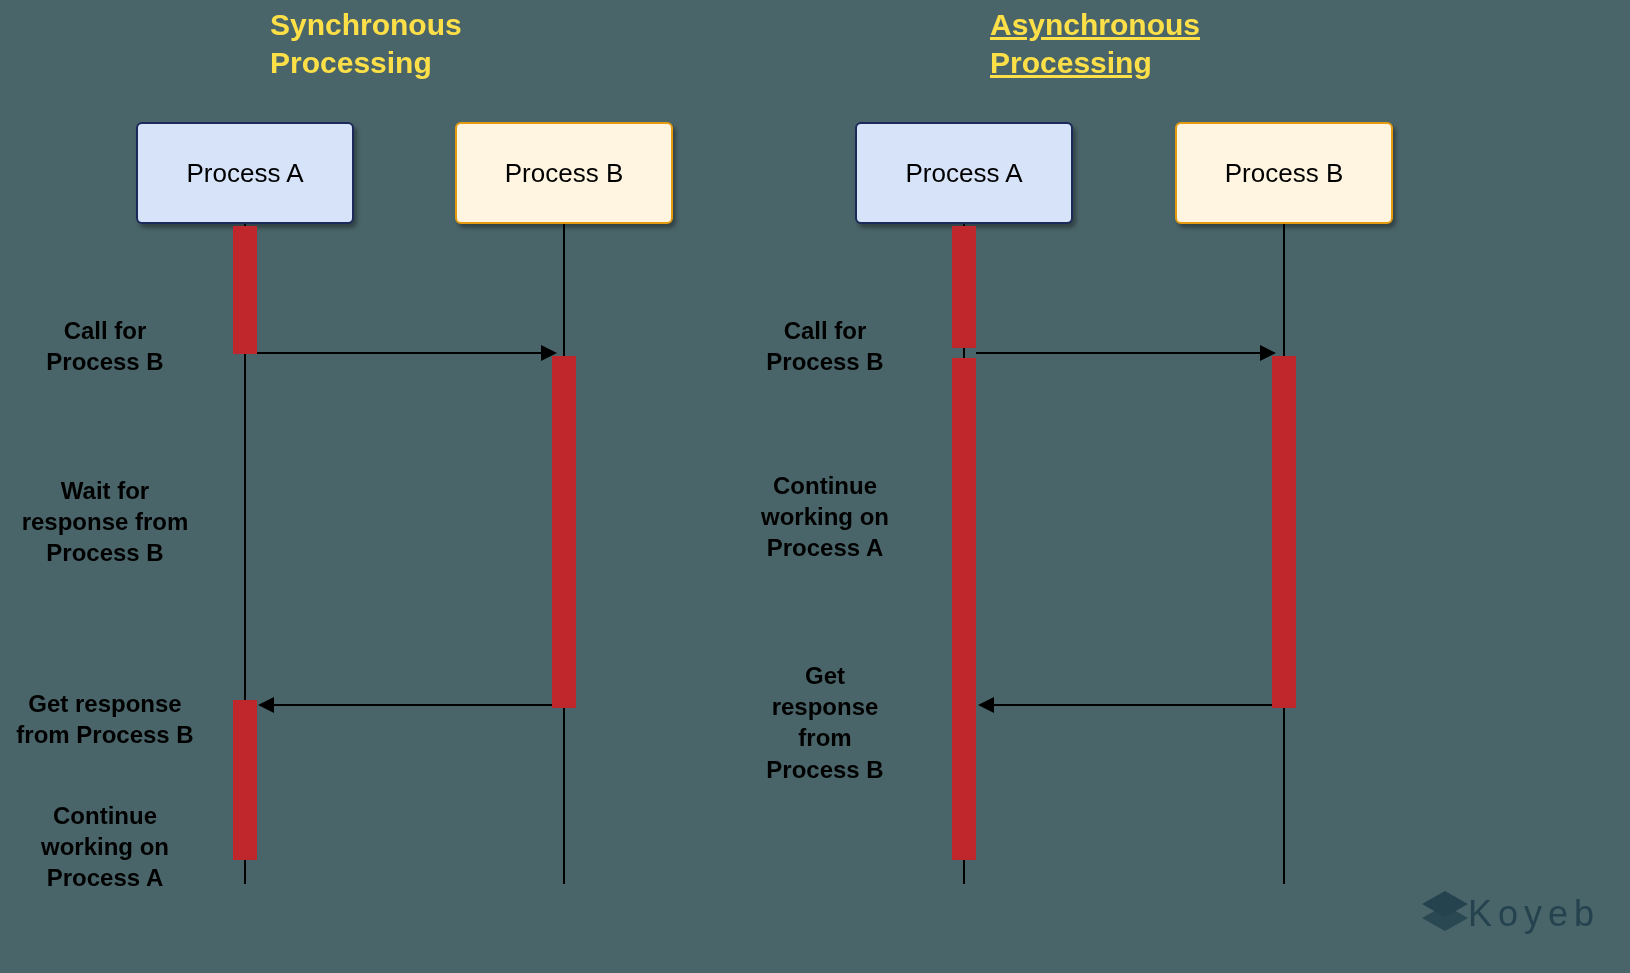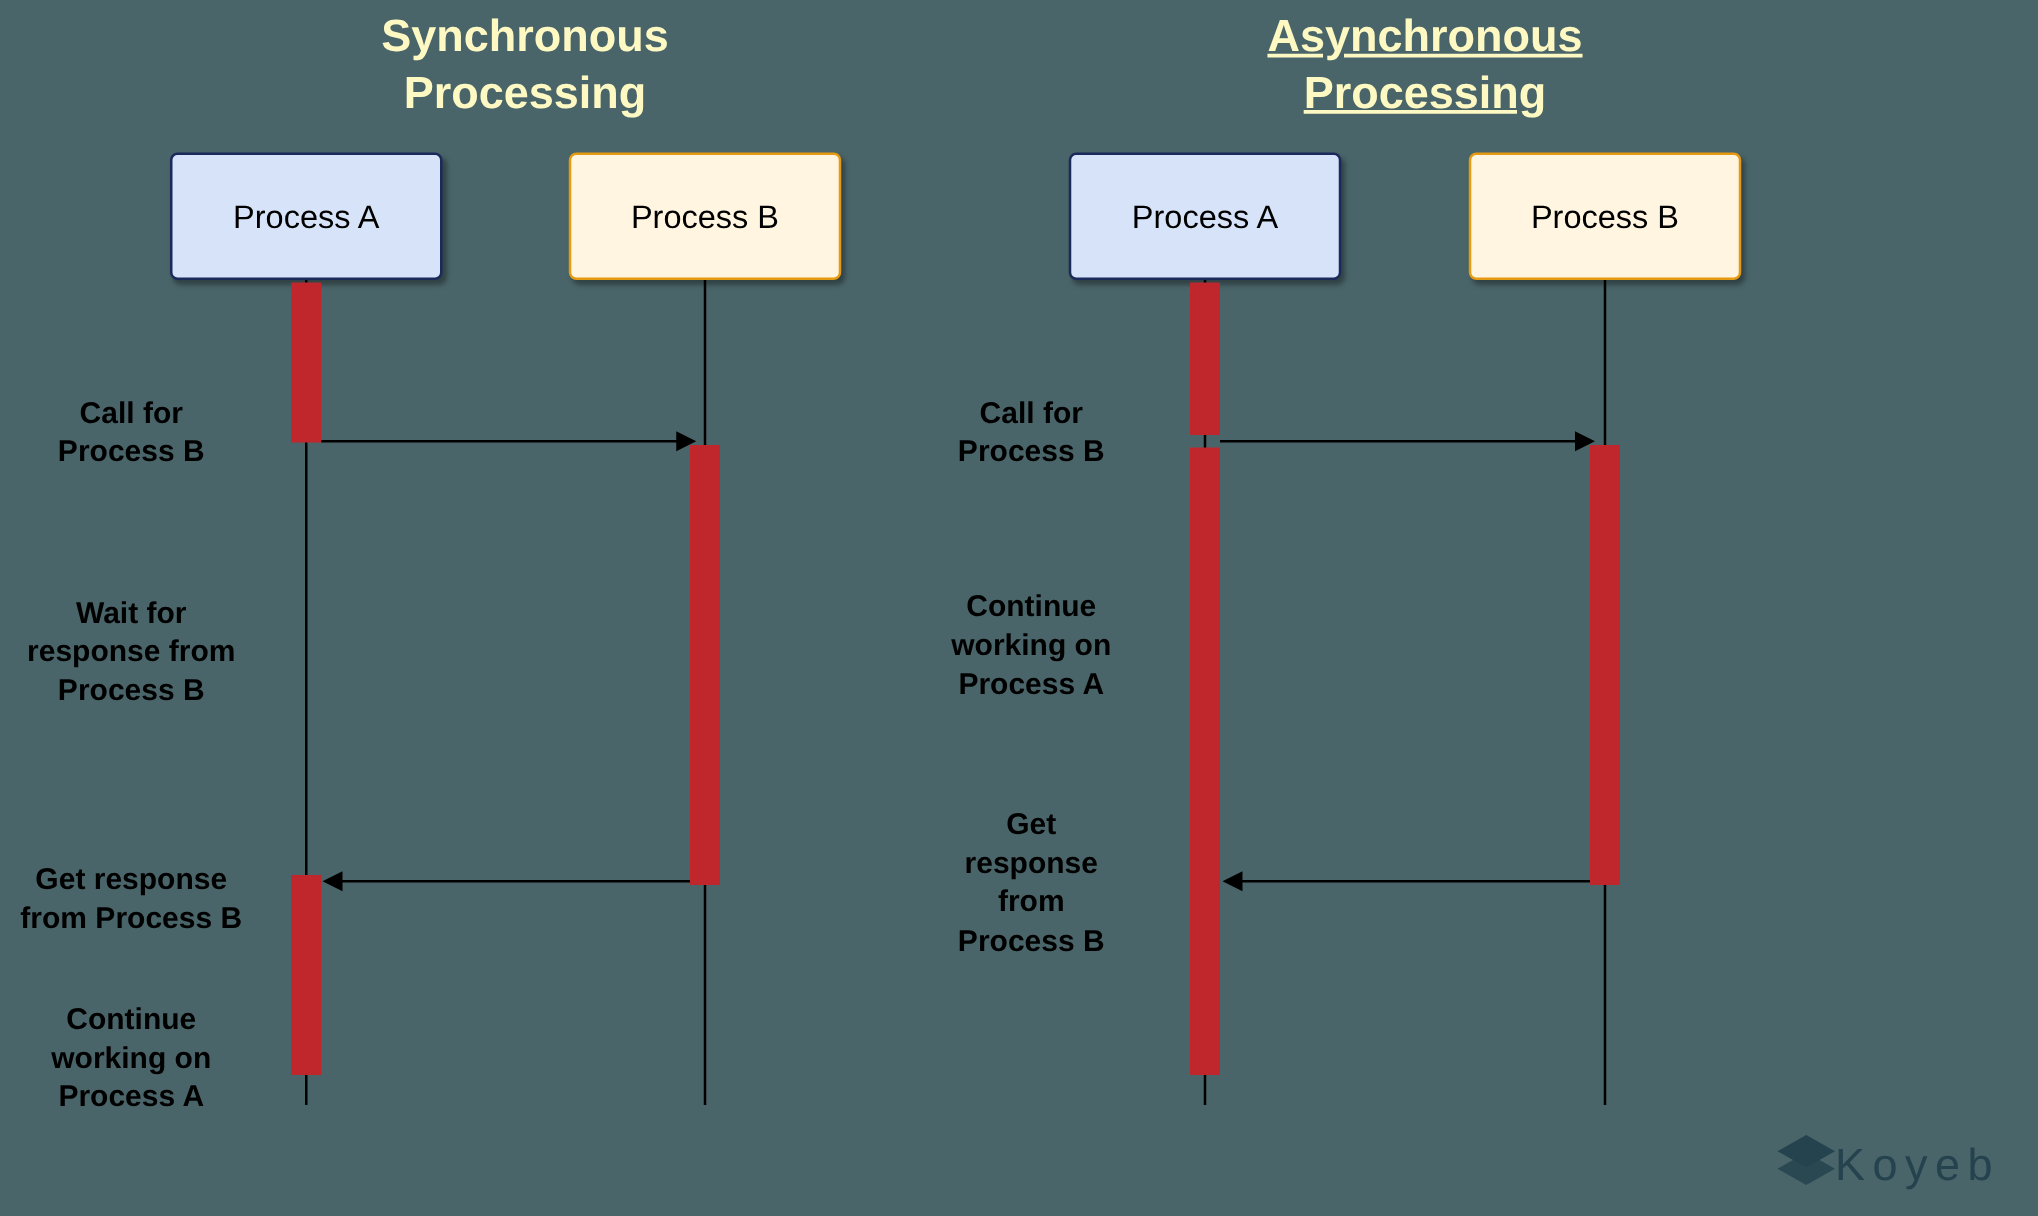--- a/index.html
+++ b/index.html
@@ -6,24 +6,23 @@
   body {
     width: 1630px;
     height: 973px;
     background: #4a6569;
     font-family: Arial, Helvetica, sans-serif;
     position: relative;
     overflow: hidden;
   }
   .title {
     position: absolute;
-    font-size: 36px;
+    font-size: 30px;
     font-weight: 700;
-    color: #fef9c3;
-    text-align: center;
+    color: #fde047;
     line-height: 1.25;
     width: 300px;
   }
   .proc-box {
     position: absolute;
     width: 218px;
     height: 102px;
     border-radius: 6px;
     display: flex;
     align-items: center;
@@ -68,21 +67,21 @@
   .arrow-head-l {
     position: absolute;
     width: 0; height: 0;
     border-top: 8px solid transparent;
     border-bottom: 8px solid transparent;
     border-right: 16px solid #000;
   }
   .logo {
     position: absolute;
     right: 30px;
-    bottom: 18px;
+    bottom: 36px;
     display: flex;
     align-items: center;
     color: #1f3a4a;
   }
   .logo-text {
     font-size: 36px;
     letter-spacing: 6px;
     font-weight: 500;
     color: #24434f;
   }
@@ -133,21 +132,21 @@
 <div class="activity" style="left:1272px; top:356px; height:352px;"></div>
 
 <div class="arrow-line" style="left:976px; top:352px; width:292px;"></div>
 <div class="arrow-head-r" style="left:1260px; top:345px;"></div>
 
 <div class="arrow-line" style="left:990px; top:704px; width:282px;"></div>
 <div class="arrow-head-l" style="left:978px; top:697px;"></div>
 
 <div class="label" style="left:710px; top:315px;">Call for<br>Process B</div>
 <div class="label" style="left:710px; top:470px;">Continue<br>working on<br>Process A</div>
-<div class="label" style="left:710px; top:644px;">Get<br>response<br>from<br>Process B</div>
+<div class="label" style="left:710px; top:660px;">Get<br>response<br>from<br>Process B</div>
 
 <div class="logo">
   <span>
     <svg width="46" height="42" viewBox="0 0 46 42">
       <path d="M23 0 L46 13 L23 26 L0 13 Z" fill="#24434f"></path>
       <path d="M23 14 L46 27 L23 40 L0 27 Z" fill="#24434f" opacity="0.85"></path>
     </svg>
   </span>
   <span class="logo-text">Koyeb</span>
 </div>

